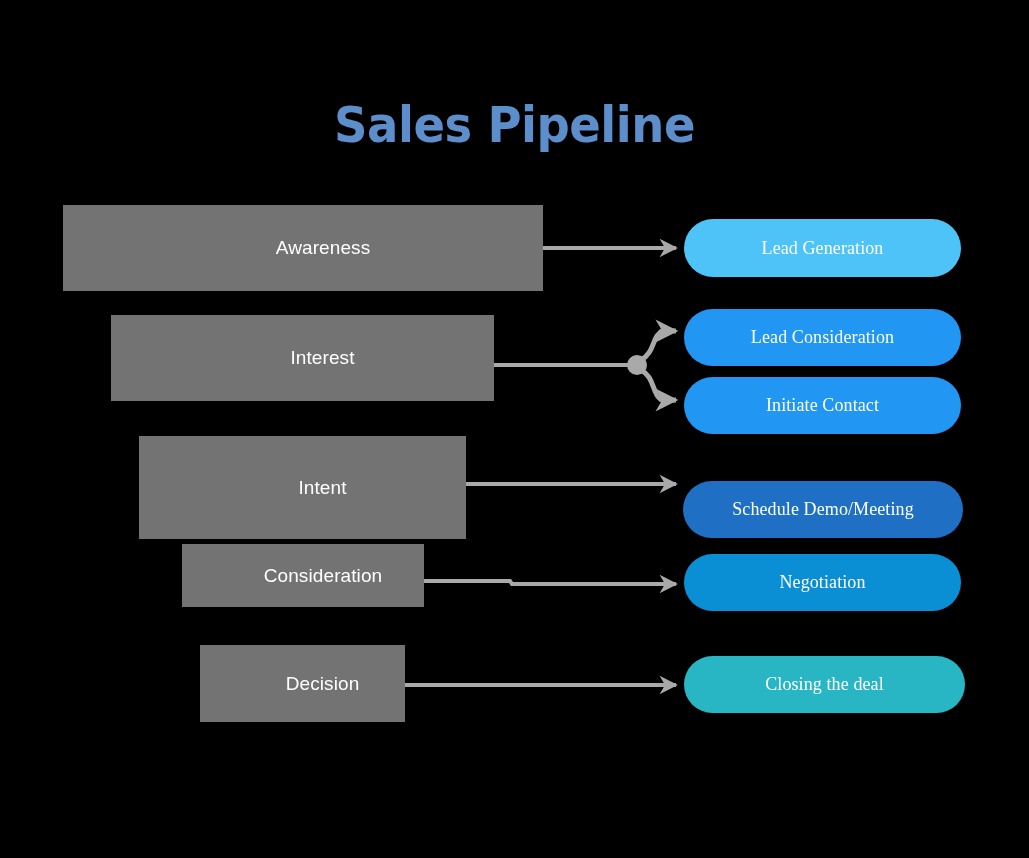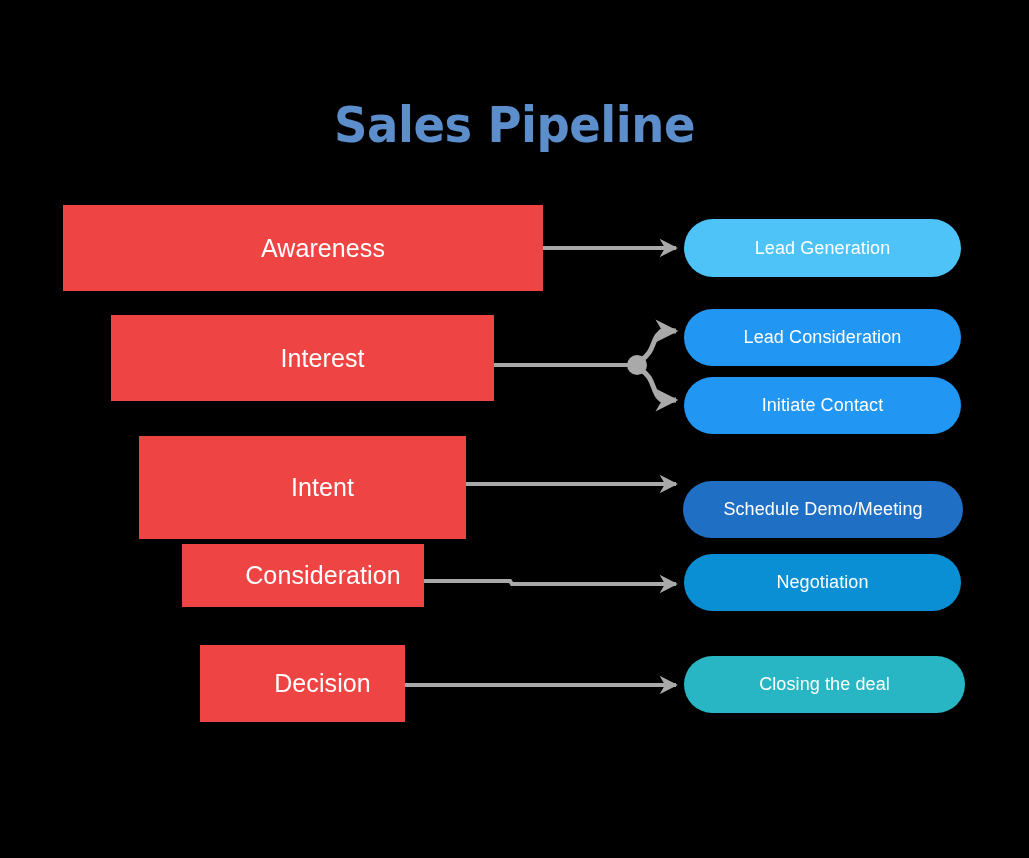--- a/index.html
+++ b/index.html
@@ -33,42 +33,42 @@
     letter-spacing: -0.5px;
     line-height: 58px;
     transform: scaleX(0.93);
     transform-origin: center center;
     white-space: nowrap;
   }
 
   
   .stage {
     position: absolute;
-    background: #ef4444;
+    background: #737373;
     color: #ffffff;
     display: flex;
     align-items: center;
     justify-content: center;
-    font-size: 25px;
+    font-size: 19px;
     font-family: "Liberation Sans", sans-serif;
     letter-spacing: 0.1px;
     box-sizing: border-box;
     padding-left: 40px;
   }
 
   
   .pill {
     position: absolute;
     border-radius: 999px;
     color: #ffffff;
     display: flex;
     align-items: center;
     justify-content: center;
     font-size: 18px;
-    font-family: Liberation Sans, sans-serif;
+    font-family: Liberation Serif, serif;
     letter-spacing: 0.1px;
     box-sizing: border-box;
     white-space: nowrap;
   }
 
   
   #connectors {
     position: absolute;
     left: 0;
     top: 0;

